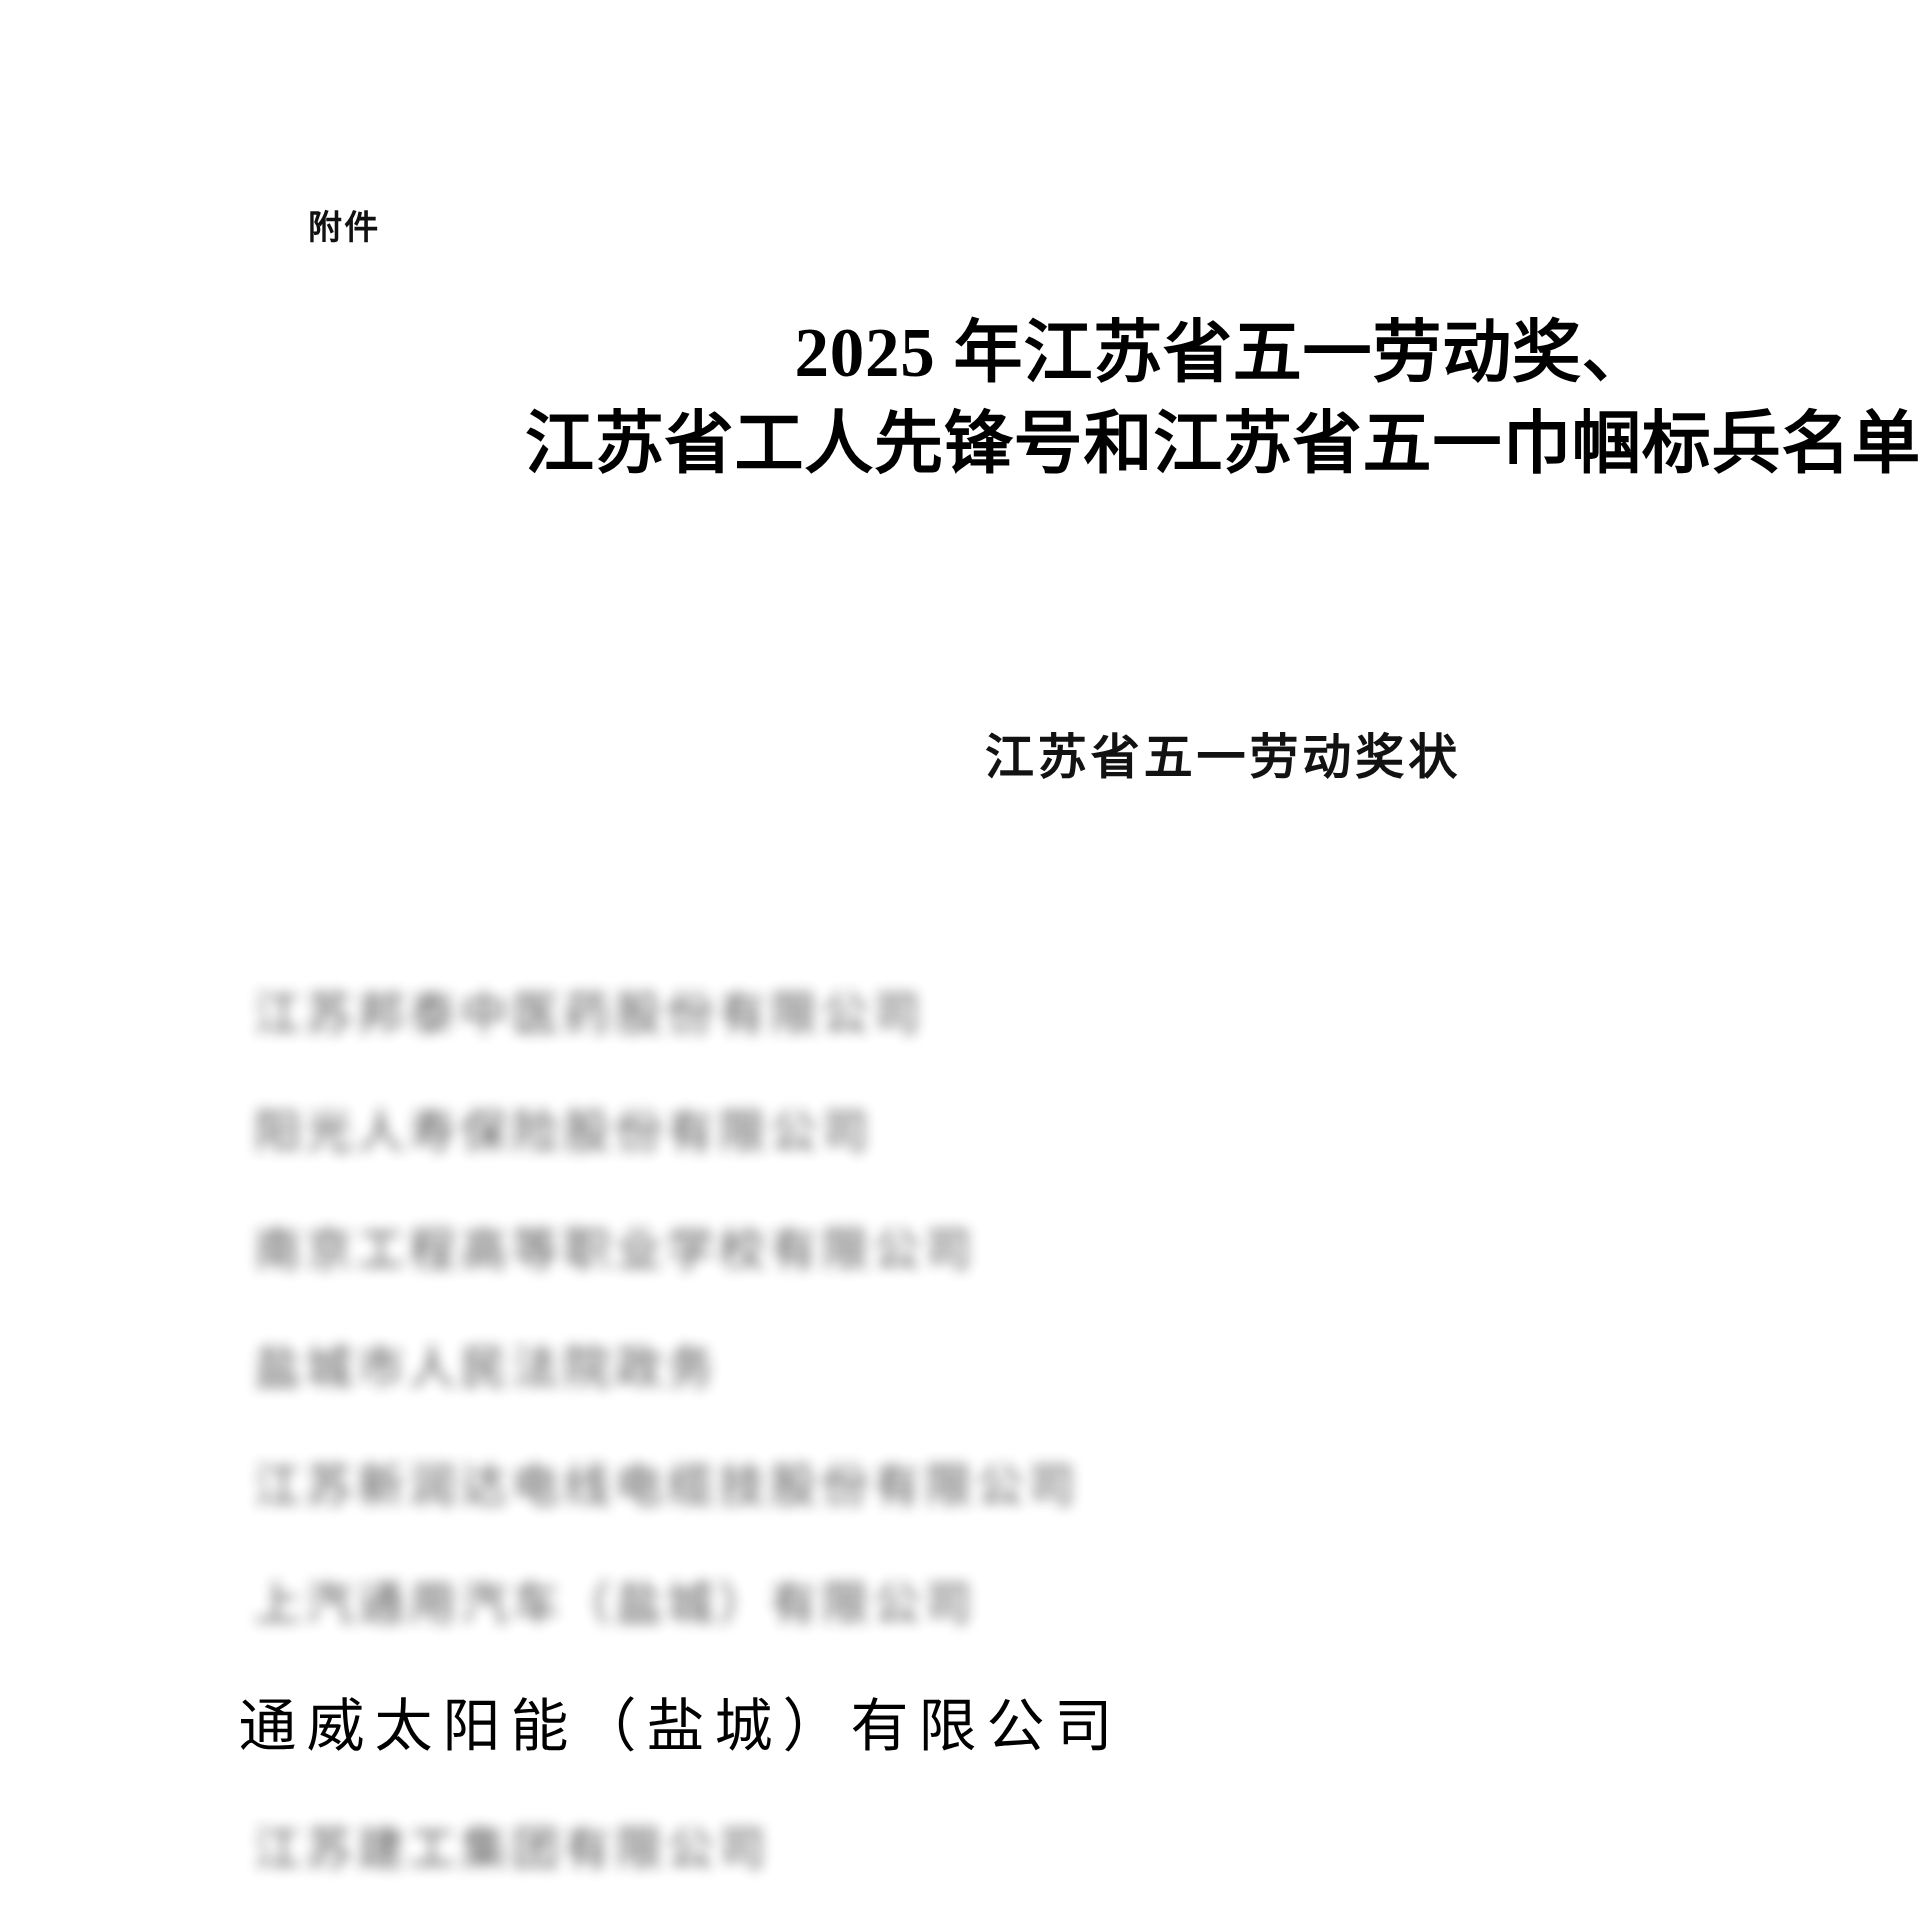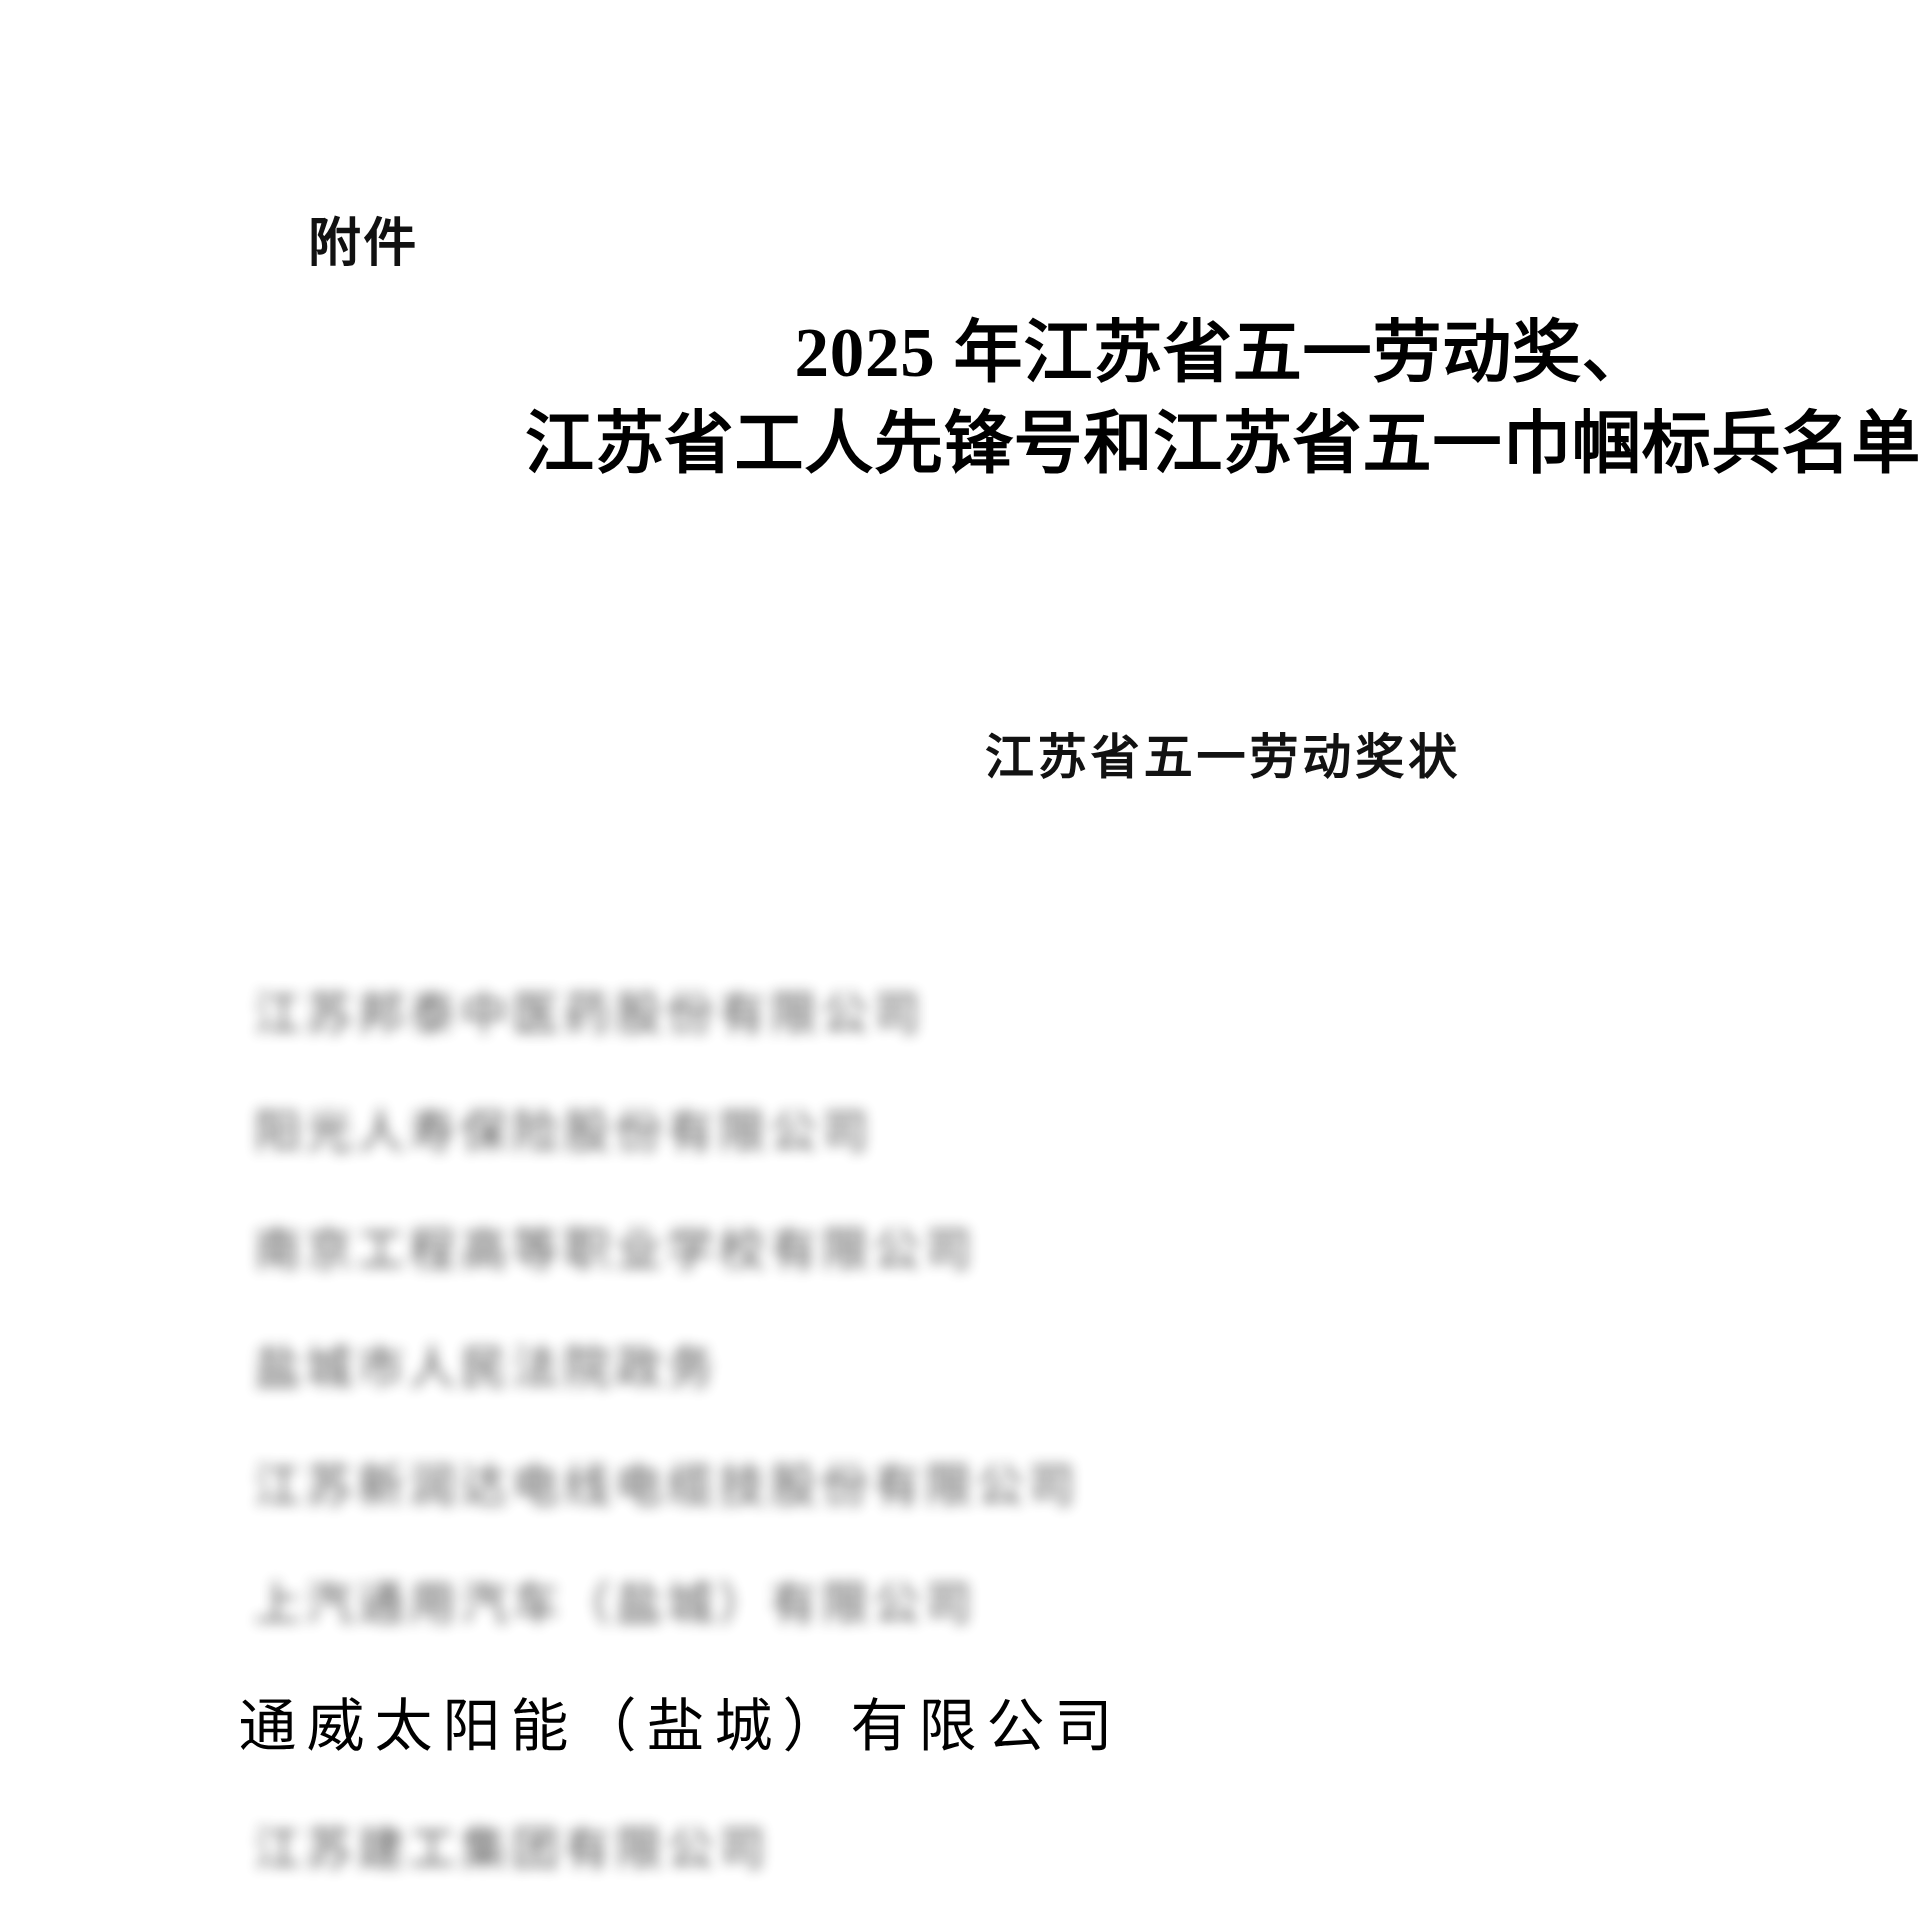--- a/index.html
+++ b/index.html
@@ -20,21 +20,21 @@
     box-sizing: border-box;
     overflow: hidden;
   }
 
   
   .attachment-label {
     position: absolute;
     left: 308px;
     top: 200px;
     font-family: "DejaVu Sans", "Liberation Sans", sans-serif;
-    font-size: 53px;
+    font-size: 34px;
     font-weight: 600;
     letter-spacing: 2.3px;
     color: #111111;
   }
 
   
   .doc-title {
     position: absolute;
     left: 0;
     right: 0;

